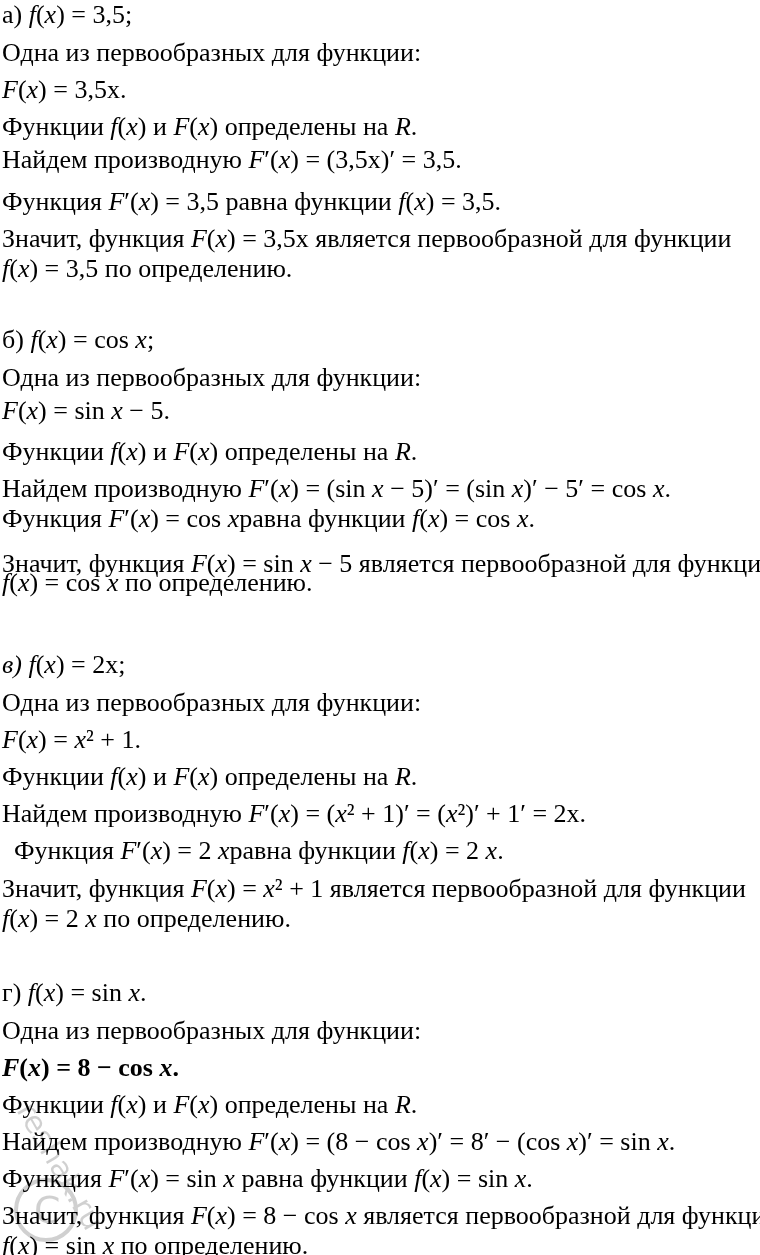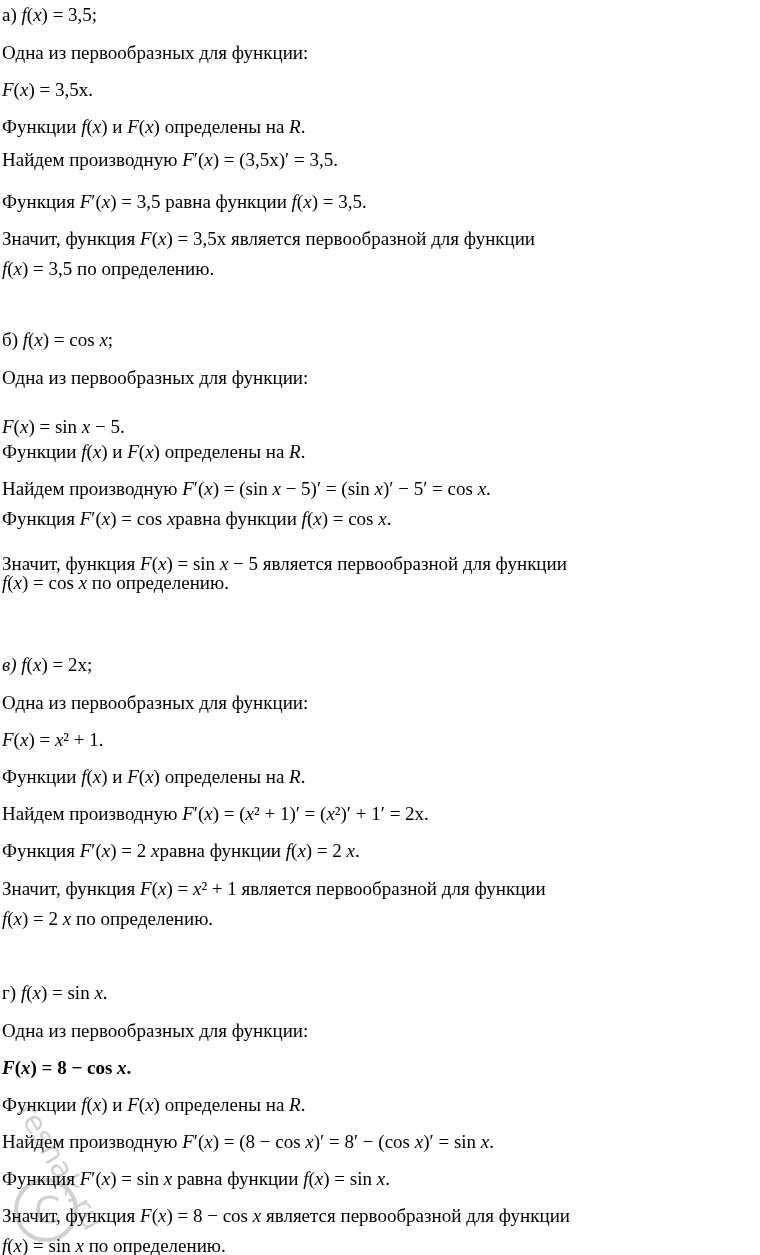--- a/index.html
+++ b/index.html
@@ -3,21 +3,21 @@
 <meta charset="utf-8">
 <style>
   html, body { margin: 0; padding: 0; background: #ffffff; }
   body {
     width: 760px; height: 1255px; position: relative; overflow: hidden;
     font-family: "Liberation Serif", "DejaVu Serif", serif;
     color: #000000;
   }
   .line {
     position: absolute; left: 2px; white-space: nowrap;
-    font-size: 19px; line-height: 26px;
+    font-size: 26px; line-height: 26px;
   }
   .m { font-style: italic; }
   .watermark {
     position: absolute; left: 8px; top: 1070px; width: 110px; height: 185px;
     pointer-events: none; opacity: 0.18;
   }
 </style>
 </head>
 <body>
 
@@ -25,32 +25,32 @@
     <div class="line" style="top: 2px;">а) <span class="m">f</span>(<span class="m">x</span>) = 3,5;</div>
     <div class="line" style="top: 40px;">Одна из первообразных для функции:</div>
     <div class="line" style="top: 77px;"><span class="m">F</span>(<span class="m">x</span>) = 3,5x.</div>
     <div class="line" style="top: 114px;">Функции <span class="m">f</span>(<span class="m">x</span>) и <span class="m">F</span>(<span class="m">x</span>) определены на <span class="m">R</span>.</div>
     <div class="line" style="top: 147px;">Найдем производную <span class="m">F</span>′(<span class="m">x</span>) = (3,5x)′ = 3,5.</div>
     <div class="line" style="top: 189px;">Функция <span class="m">F</span>′(<span class="m">x</span>) = 3,5 равна функции <span class="m">f</span>(<span class="m">x</span>) = 3,5.</div>
     <div class="line" style="top: 226px;">Значит, функция <span class="m">F</span>(<span class="m">x</span>) = 3,5x является первообразной для функции</div>
     <div class="line" style="top: 256px;"><span class="m">f</span>(<span class="m">x</span>) = 3,5 по определению.</div>
     <div class="line" style="top: 327px;">б) <span class="m">f</span>(<span class="m">x</span>) = cos <span class="m">x</span>;</div>
     <div class="line" style="top: 365px;">Одна из первообразных для функции:</div>
-    <div class="line" style="top: 414px; text-align: center;"><span class="m">F</span>(<span class="m">x</span>) = sin <span class="m">x</span> − 5.</div>
+    <div class="line" style="top: 398px; text-align: center;"><span class="m">F</span>(<span class="m">x</span>) = sin <span class="m">x</span> − 5.</div>
     <div class="line" style="top: 439px;">Функции <span class="m">f</span>(<span class="m">x</span>) и <span class="m">F</span>(<span class="m">x</span>) определены на <span class="m">R</span>.</div>
     <div class="line" style="top: 476px;">Найдем производную <span class="m">F</span>′(<span class="m">x</span>) = (sin <span class="m">x</span> − 5)′ = (sin <span class="m">x</span>)′ − 5′ = cos <span class="m">x</span>.</div>
     <div class="line" style="top: 506px;">Функция <span class="m">F</span>′(<span class="m">x</span>) = cos <span class="m">x</span>равна функции <span class="m">f</span>(<span class="m">x</span>) = cos <span class="m">x</span>.</div>
     <div class="line" style="top: 551px;">Значит, функция <span class="m">F</span>(<span class="m">x</span>) = sin <span class="m">x</span> − 5 является первообразной для функции</div>
     <div class="line" style="top: 570px;"><span class="m">f</span>(<span class="m">x</span>) = cos <span class="m">x</span> по определению.</div>
     <div class="line" style="top: 652px;"><span class="m">в)</span> <span class="m">f</span>(<span class="m">x</span>) = 2x;</div>
     <div class="line" style="top: 690px;">Одна из первообразных для функции:</div>
     <div class="line" style="top: 727px;"><span class="m">F</span>(<span class="m">x</span>) = <span class="m">x</span>² + 1.</div>
     <div class="line" style="top: 764px;">Функции <span class="m">f</span>(<span class="m">x</span>) и <span class="m">F</span>(<span class="m">x</span>) определены на <span class="m">R</span>.</div>
     <div class="line" style="top: 801px;">Найдем производную <span class="m">F</span>′(<span class="m">x</span>) = (<span class="m">x</span>² + 1)′ = (<span class="m">x</span>²)′ + 1′ = 2x.</div>
-    <div class="line" style="top: 838px;">Функция <span class="m">F</span>′(<span class="m">x</span>) = 2 <span class="m">x</span>равна функции <span class="m">f</span>(<span class="m">x</span>) = 2 <span class="m">x</span>.</div>
+    <div class="line" style="top: 838px; margin-left: 12px;">Функция <span class="m">F</span>′(<span class="m">x</span>) = 2 <span class="m">x</span>равна функции <span class="m">f</span>(<span class="m">x</span>) = 2 <span class="m">x</span>.</div>
     <div class="line" style="top: 876px;">Значит, функция <span class="m">F</span>(<span class="m">x</span>) = <span class="m">x</span>² + 1 является первообразной для функции</div>
     <div class="line" style="top: 906px;"><span class="m">f</span>(<span class="m">x</span>) = 2 <span class="m">x</span> по определению.</div>
     <div class="line" style="top: 980px; text-align: center;">г) <span class="m">f</span>(<span class="m">x</span>) = sin <span class="m">x</span>.</div>
     <div class="line" style="top: 1018px;">Одна из первообразных для функции:</div>
     <div class="line" style="top: 1055px; font-weight: bold;"><span class="m">F</span>(<span class="m">x</span>) = 8 − cos <span class="m">x</span>.</div>
     <div class="line" style="top: 1092px;">Функции <span class="m">f</span>(<span class="m">x</span>) и <span class="m">F</span>(<span class="m">x</span>) определены на <span class="m">R</span>.</div>
     <div class="line" style="top: 1129px;">Найдем производную <span class="m">F</span>′(<span class="m">x</span>) = (8 − cos <span class="m">x</span>)′ = 8′ − (cos <span class="m">x</span>)′ = sin <span class="m">x</span>.</div>
     <div class="line" style="top: 1166px;">Функция <span class="m">F</span>′(<span class="m">x</span>) = sin <span class="m">x</span> равна функции <span class="m">f</span>(<span class="m">x</span>) = sin <span class="m">x</span>.</div>
     <div class="line" style="top: 1203px;">Значит, функция <span class="m">F</span>(<span class="m">x</span>) = 8 − cos <span class="m">x</span> является первообразной для функции</div>
     <div class="line" style="top: 1233px;"><span class="m">f</span>(<span class="m">x</span>) = sin <span class="m">x</span> по определению.</div>

